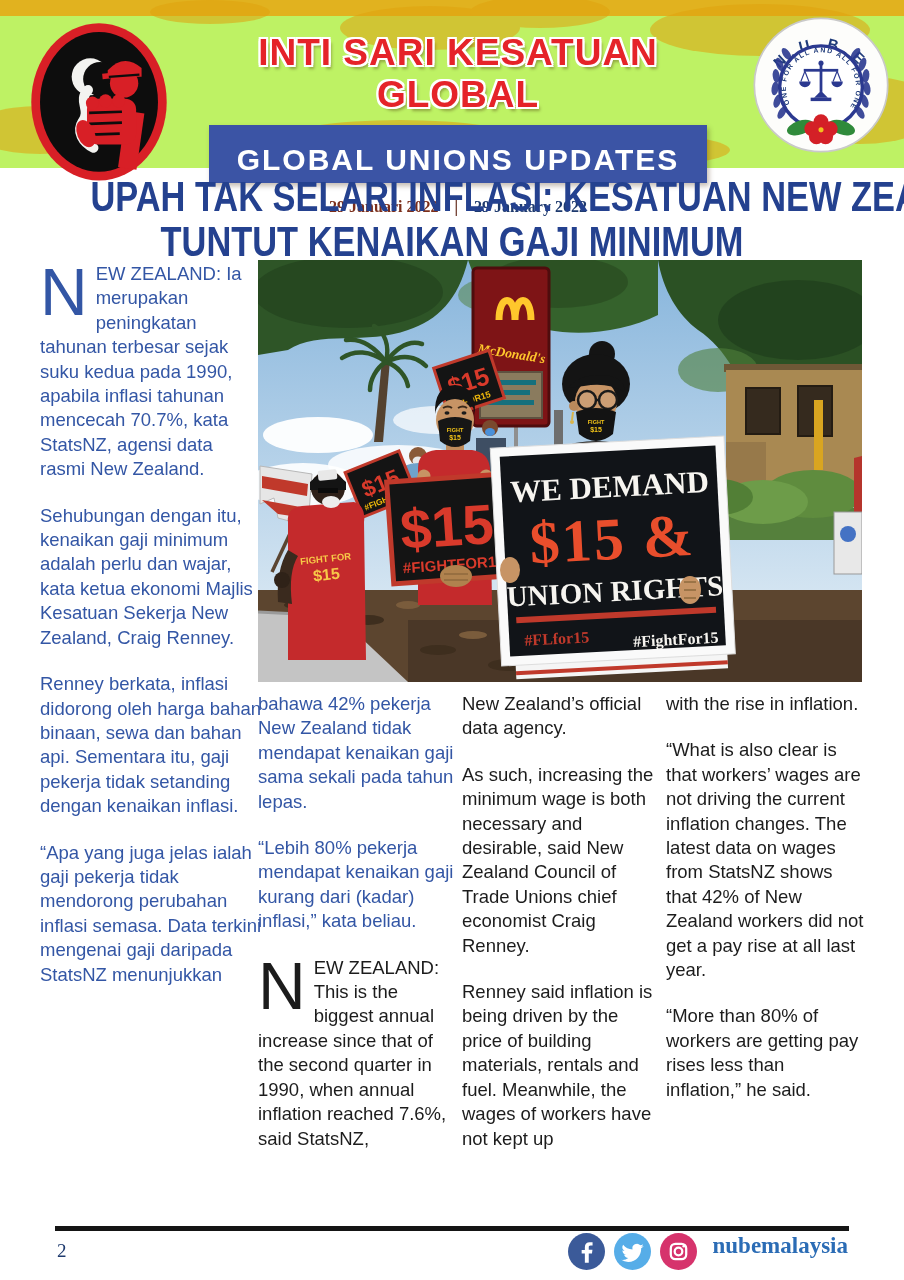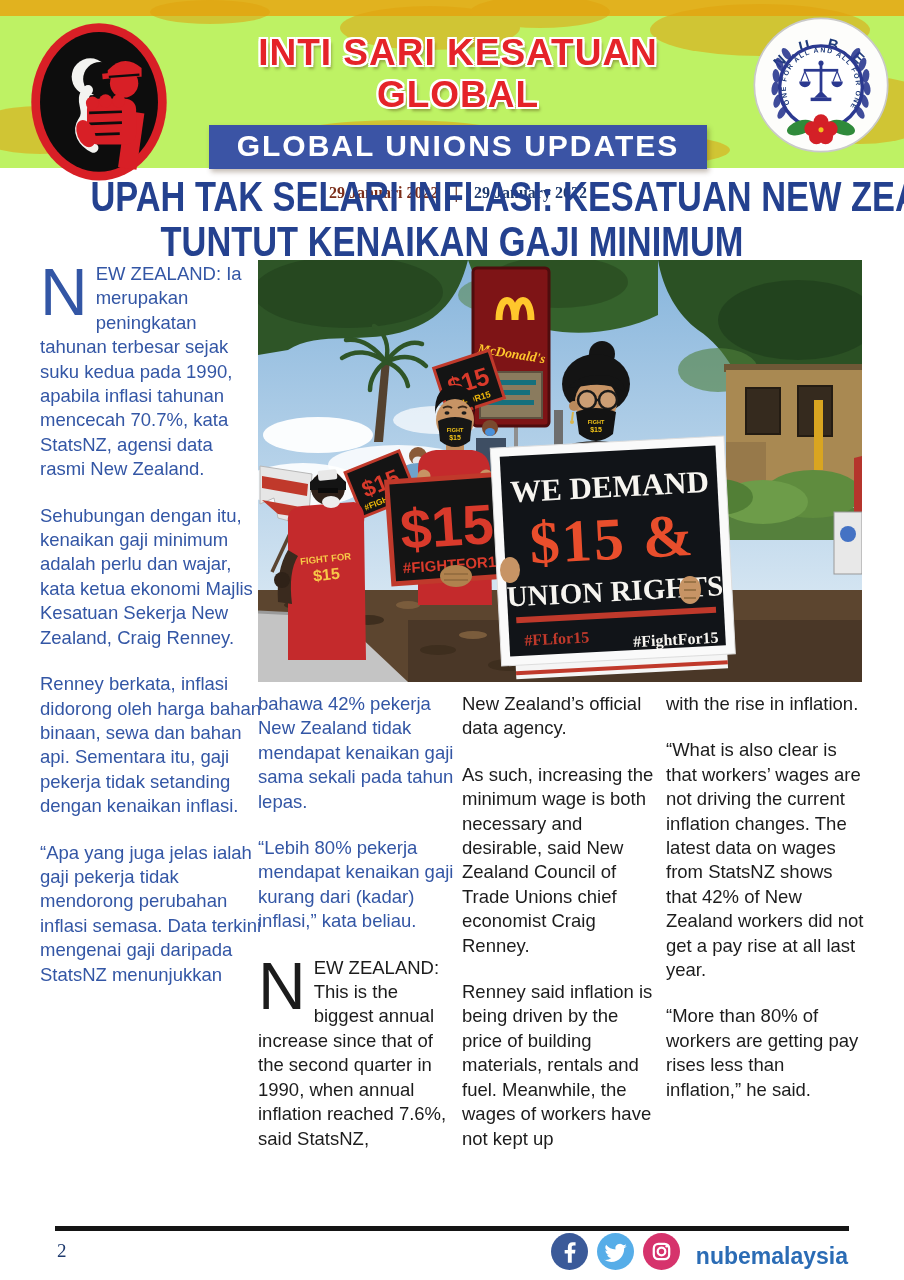--- a/index.html
+++ b/index.html
@@ -9,21 +9,21 @@
   
   .masthead{position:absolute;left:0;top:0;width:904px;height:168px;background:#bef264;}
   .map-svg{position:absolute;left:0;top:0;width:100%;height:100%;}
   .logo-left{position:absolute;left:28px;top:20px;width:142px;height:146px;}
   .logo-right{position:absolute;right:14px;top:16px;width:138px;height:138px;}
   .mast-center{position:absolute;left:178px;top:32px;width:560px;text-align:center;}
   .title-red{margin:0;font-size:37px;font-weight:800;letter-spacing:1px;color:#E52329;
      text-shadow:-2px -2px 0 #fff,2px -2px 0 #fff,-2px 2px 0 #fff,2px 2px 0 #fff,
                  0 -2px 0 #fff,0 2px 0 #fff,-2px 0 0 #fff,2px 0 0 #fff,3px 4px 3px rgba(60,30,0,.35);}
   .blue-bar{display:inline-block;margin-top:9px;background:#3B54A5;color:#fff;font-size:30px;
-     font-weight:800;letter-spacing:2px;padding:4px 28px 6px;box-shadow:2px 3px 5px rgba(60,30,0,.3);}
+     font-weight:800;letter-spacing:2px;padding:18px 28px 6px;box-shadow:2px 3px 5px rgba(60,30,0,.3);}
   .dates{margin-top:15px;font-family:"Liberation Serif",serif;font-size:16px;font-weight:700;}
   .date-my{color:#7B2E1A;} .date-sep{color:#5E2414;margin:0 16px;} .date-en{color:#1E3A6E;}
 
   
   .headline{position:absolute;left:0;top:174px;width:904px;text-align:center;color:#24418F;}
   .hl-line{font-size:43px;font-weight:800;line-height:1.04;white-space:nowrap;
            transform:scaleX(.8);transform-origin:50% 50%;}
 
   
   .col{position:absolute;font-size:18.5px;line-height:1.32;}
@@ -35,21 +35,21 @@
   .col2{left:258px;top:692px;width:200px;}
   .col3{left:462px;top:692px;width:200px;}
   .col4{left:666px;top:692px;width:198px;}
   .photo{position:absolute;left:258px;top:260px;width:604px;height:422px;margin:0;}
   .photo svg{display:block;width:100%;height:100%;}
 
   
   .footer-rule{position:absolute;left:55px;top:1226px;width:794px;height:5px;background:#151515;}
   .page-num{position:absolute;left:57px;top:1240px;font-family:"Liberation Serif",serif;
             font-size:19px;color:#1E3A6E;}
-  .social{position:absolute;right:56px;top:1233px;display:flex;align-items:flex-end;gap:9px;}
+  .social{position:absolute;right:56px;top:1233px;display:flex;align-items:flex-start;gap:9px;font-family:Liberation Serif, serif;}
   .social svg{display:block;}
   .handle{color:#2B6CB5;font-size:23px;font-weight:700;margin-left:7px;}
 </style>
 </head>
 <body>
 
 <div class="page">
 
   <header class="masthead">
     <svg class="map-svg" viewBox="0 0 904 168" preserveAspectRatio="none">

